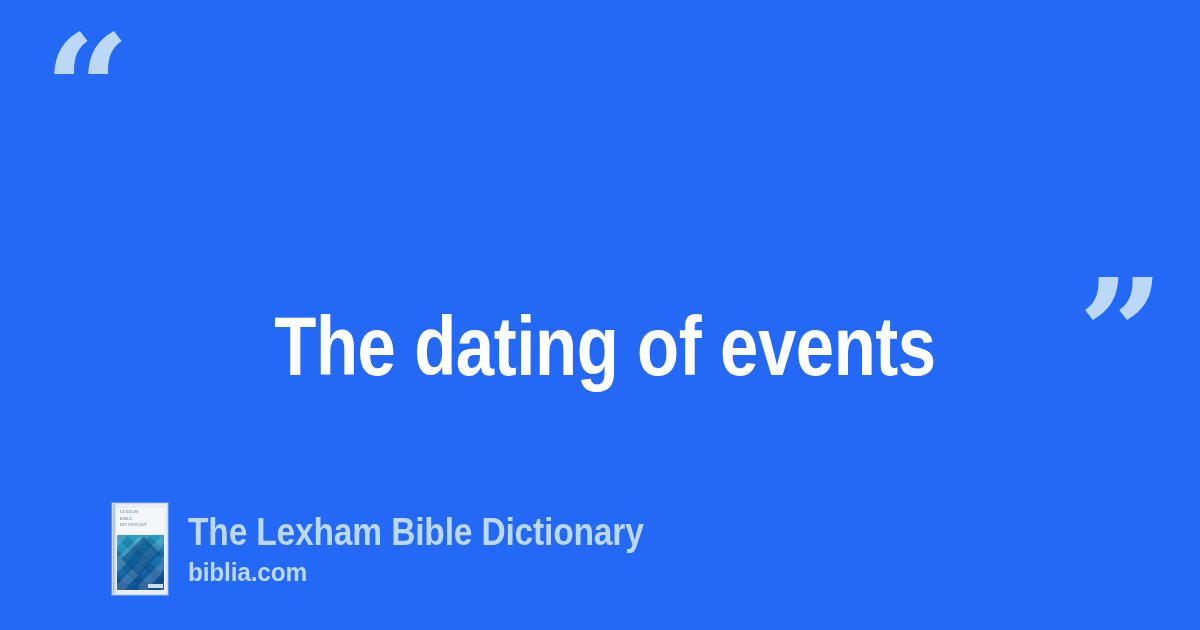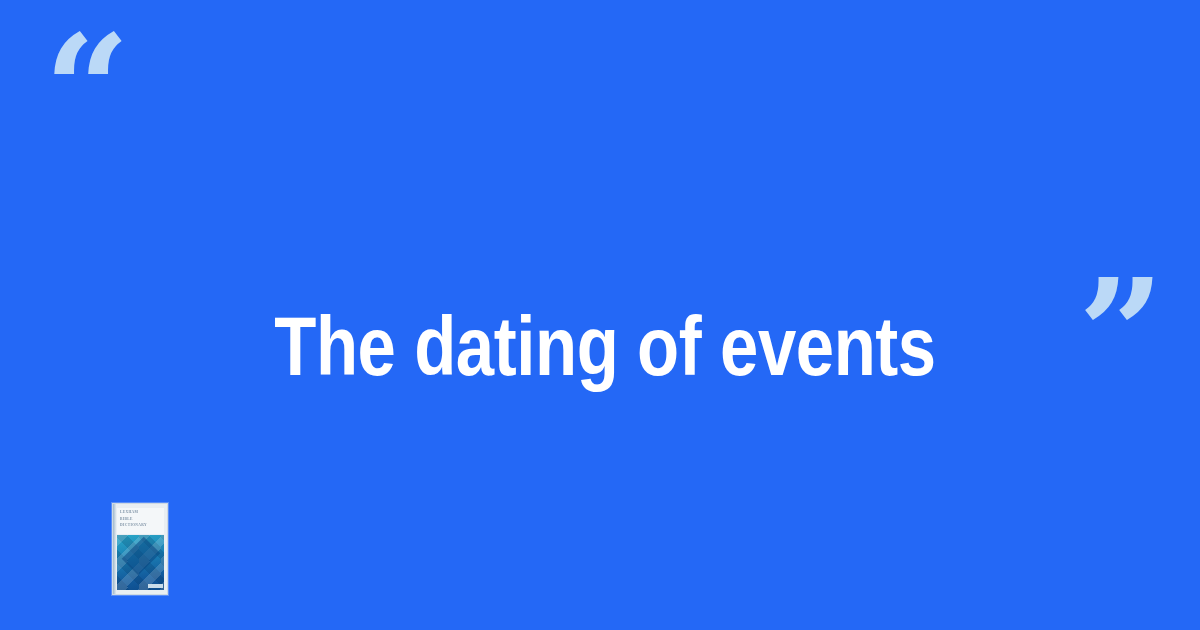--- a/index.html
+++ b/index.html
@@ -188,16 +188,20 @@
       </div>
       <div id="book-head">
         <span class="bt">LEXHAM</span>
         <span class="bt">BIBLE</span>
         <span class="bt">DICTIONARY</span>
       </div>
       <div id="book-badge"></div>
       <div id="book-spine"></div>
     </div>
 
+    <div id="brand-text">
+      <div id="brand-title">The Lexham Bible Dictionary</div>
+      <div id="brand-site">biblia.com</div>
+    </div>
 
   </div>
 
 </div>
 
 </body></html>

